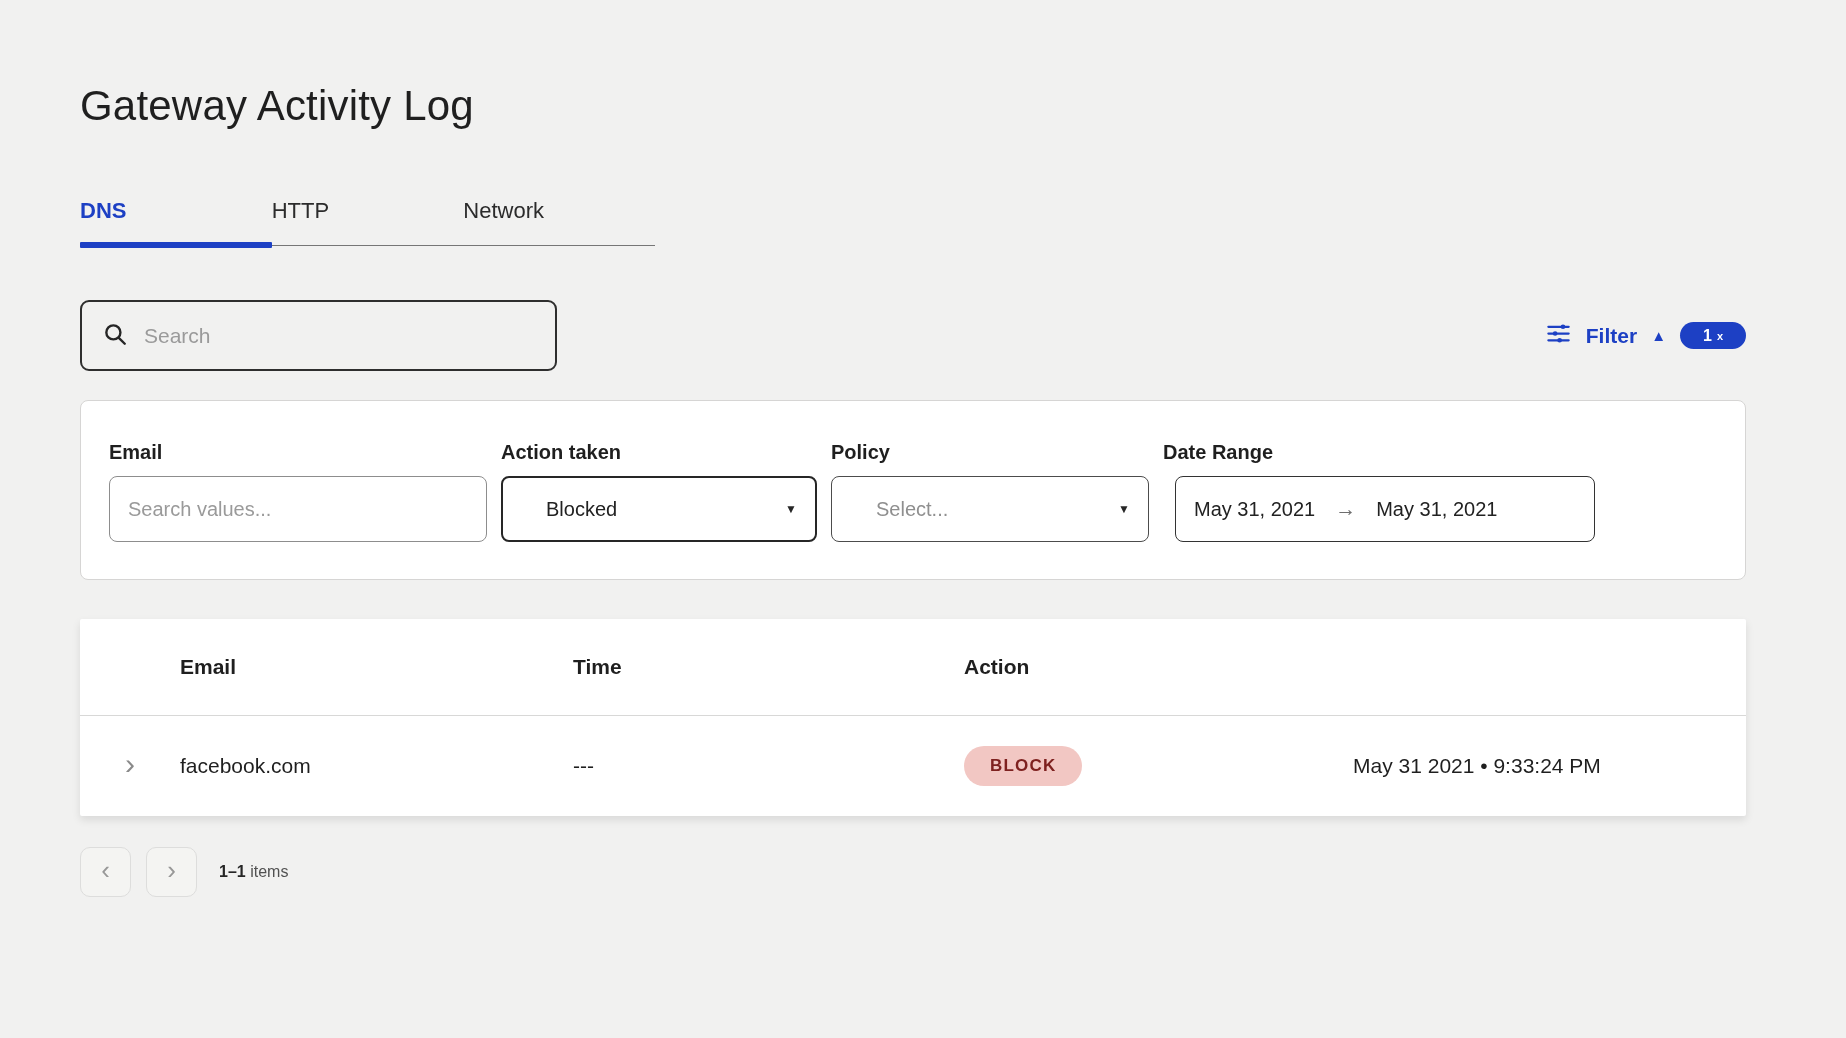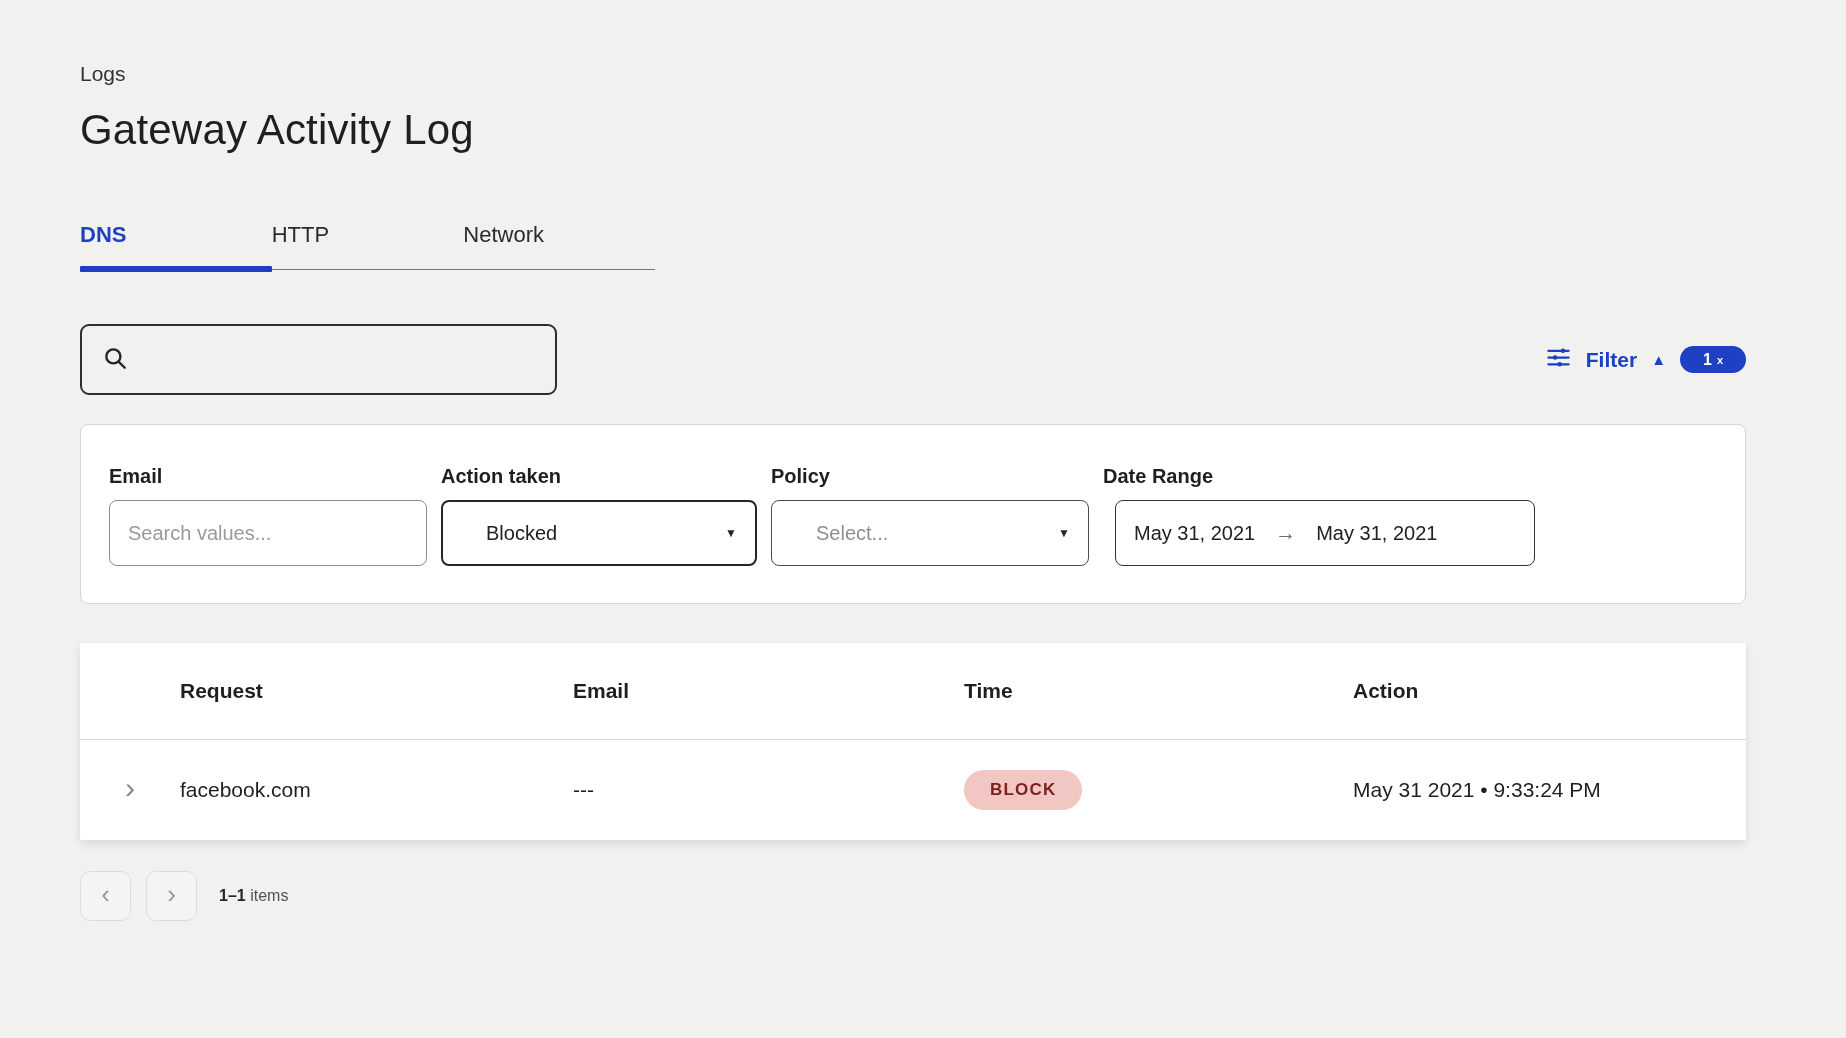--- a/index.html
+++ b/index.html
@@ -43,21 +43,21 @@
   .filter-badge .x { font-size:11px; font-weight:700; }
 
   
   .filter-panel { margin-top:29px; width:1666px; height:180px; background:#fff;
                   border:1px solid #d6d5d4; border-radius:8px; padding:40px 28px 0 28px;
                   display:flex; gap:14px; }
   .field { display:flex; flex-direction:column; }
   .field-label { font-size:20px; font-weight:700; color:#1f1f1f; margin-bottom:12px; }
   .field-control { height:66px; border-radius:8px; background:#fff; display:flex; align-items:center;
                    padding:0 18px; font-size:20px; }
-  .f-email .field-control { width:318px; border:1px solid #8d8d8d; }
+  .f-email .field-control { width:378px; border:1px solid #8d8d8d; }
   .f-email input { border:none; outline:none; width:100%; font-size:20px; font-family:inherit; color:#222; }
   .f-email input::placeholder { color:#9a9a9a; }
   .f-action .field-control { width:316px; border:2px solid #262626; justify-content:space-between; cursor:pointer;padding-left:43px; }
   .f-policy .field-control { width:318px; border:1px solid #4c4c4c; justify-content:space-between; cursor:pointer; color:#8f8f8f;padding-left:44px; }
   .f-date .field-control { width:420px; border:1px solid #333; gap:20px; cursor:pointer;margin-left:12px; }
   .select-caret { font-size:12px; color:#262626; line-height:1; }
   .date-arrow { color:#6e6e6e; font-size:21px; }
   .date-text { color:#222; }
 
   
@@ -81,21 +81,20 @@
               justify-content:center; cursor:pointer; padding-bottom:3px; }
   .page-btn + .page-btn { margin-left:15px; }
   .items-count { margin-left:22px; font-size:16px; color:#515151; }
   .items-count b { color:#262626; font-weight:700; }
 </style>
 </head>
 <body>
 
 <div class="page">
 
-  <div class="breadcrumb">Logs</div>
   <h1 class="page-title">Gateway Activity Log</h1>
 
   <div class="tabs">
     <div class="tab active">
       <span>DNS</span>
     </div>
     <div class="tab">
       <span>HTTP</span>
     </div>
     <div class="tab">
@@ -105,20 +104,21 @@
   </div>
 
   <div class="toolbar">
     <div class="search-box">
       <span>
         <svg width="26" height="26" viewBox="0 0 24 24" fill="none" stroke="#262626" stroke-width="2.2" stroke-linecap="round">
           <circle cx="10.5" cy="10.5" r="6.5"></circle>
           <line x1="15.5" y1="15.5" x2="21" y2="21"></line>
         </svg>
       </span>
+      <input type="text" placeholder="Search" style="">
     </div>
 
     <div class="filter-group">
       <span>
         <svg width="27" height="27" viewBox="0 0 24 24" fill="none" stroke="#1d40c4" stroke-width="2" stroke-linecap="round">
           <line x1="3" y1="6" x2="21" y2="6"></line>
           <circle cx="16" cy="6" r="2.1" fill="#1d40c4" stroke="none"></circle>
           <line x1="3" y1="12" x2="21" y2="12"></line>
           <circle cx="9" cy="12" r="2.1" fill="#1d40c4" stroke="none"></circle>
           <line x1="3" y1="18" x2="21" y2="18"></line>
@@ -164,21 +164,20 @@
         <span class="date-text">May 31, 2021</span>
         <span class="date-arrow">→</span>
         <span class="date-text">May 31, 2021</span>
       </div>
     </div>
   </div>
 
   <div class="log-table">
     <div class="t-head">
       <span class="th"></span>
-      <span class="th">Request</span>
       <span class="th">Email</span>
       <span class="th">Time</span>
       <span class="th">Action</span>
     </div>
     <div class="t-row">
       <span class="row-chevron">›</span>
       <span>facebook.com</span>
       <span>---</span>
       <span class="cell-action">
         <span class="block-badge">BLOCK</span>

